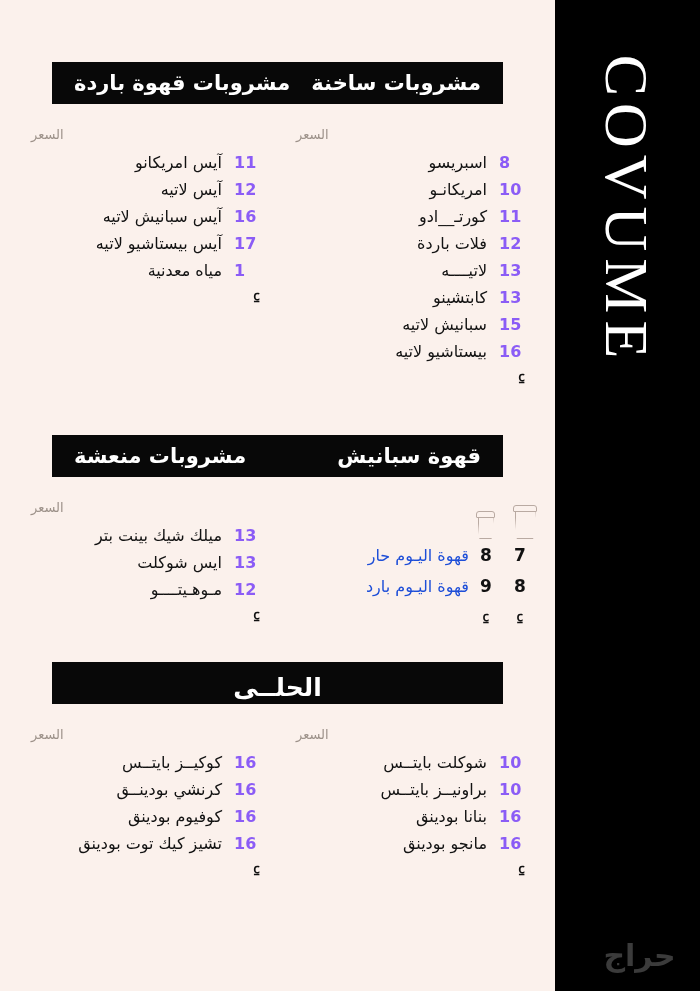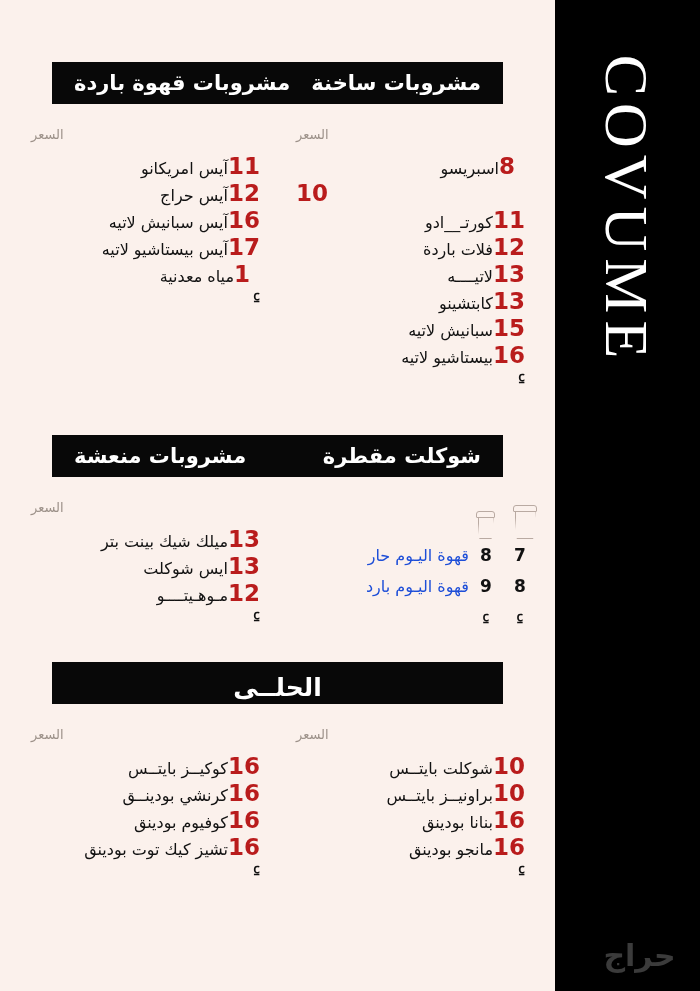--- a/index.html
+++ b/index.html
@@ -133,32 +133,33 @@
     line-height: 1;
   }
 
   .rows { display: flex; flex-direction: column; }
   .row {
     display: flex;
     flex-direction: row-reverse;
     align-items: baseline;
     justify-content: space-between;
     height: 27px;
+    gap: 12px;
   }
   .item-name {
     font-size: 16px;
     color: #121212;
     font-weight: 400;
     white-space: nowrap;
     text-align: right;
     flex: 1;
   }
   .item-price {
-    font-size: 23px;
-    color: #b91c1c;
+    font-size: 16px;
+    color: #8b5cf6;
     font-weight: 700;
     direction: ltr;
     text-align: left;
     min-width: 26px;
   }
   .riyal {
     font-size: 13px;
     color: #111111;
     text-align: left;
     margin-top: 1px;
@@ -250,20 +251,21 @@
     <div class="cols">
 
       <div class="col col-right">
         <div class="price-label">السعر</div>
         <div class="rows">
           <div class="row">
             <span class="item-name">اسبريسو</span>
             <span class="item-price">8</span>
           </div>
           <div class="row">
+            <span class="item-name">امريكانـو</span>
             <span class="item-price">10</span>
           </div>
           <div class="row">
             <span class="item-name">كورتـ__ادو</span>
             <span class="item-price">11</span>
           </div>
           <div class="row">
             <span class="item-name">فلات باردة</span>
             <span class="item-price">12</span>
           </div>
@@ -291,21 +293,21 @@
       </div>
 
       <div class="col col-left">
         <div class="price-label">السعر</div>
         <div class="rows">
           <div class="row">
             <span class="item-name">آيس امريكانو</span>
             <span class="item-price">11</span>
           </div>
           <div class="row">
-            <span class="item-name">آيس حراج</span>
+            <span class="item-name">آيس لاتيه</span>
             <span class="item-price">12</span>
           </div>
           <div class="row">
             <span class="item-name">آيس سبانيش لاتيه</span>
             <span class="item-price">16</span>
           </div>
           <div class="row">
             <span class="item-name">آيس بيستاشيو لاتيه</span>
             <span class="item-price">17</span>
           </div>
@@ -318,21 +320,21 @@
             <span class="riyal">⃀</span>
           </div>
         </div>
       </div>
 
     </div>
   </div>
 
   <div class="section sec-drip">
     <div class="bar">
-      <span class="bar-title">شوكلت مقطرة</span>
+      <span class="bar-title">قهوة سبانيش</span>
       <span class="bar-title">مشروبات منعشة</span>
     </div>
 
     <div class="cols">
 
       <div class="drip-col">
         <div class="cups">
           <div class="cup cup-lg">
             <div class="lid"></div>
             <div class="body"></div>

